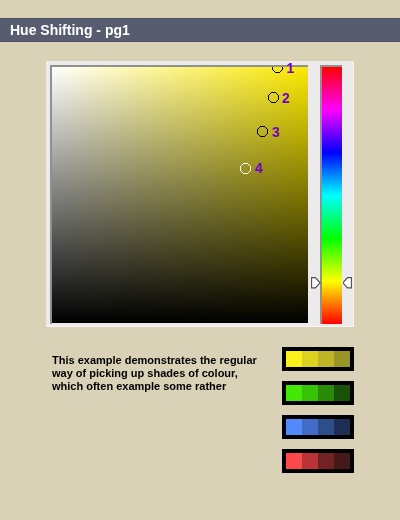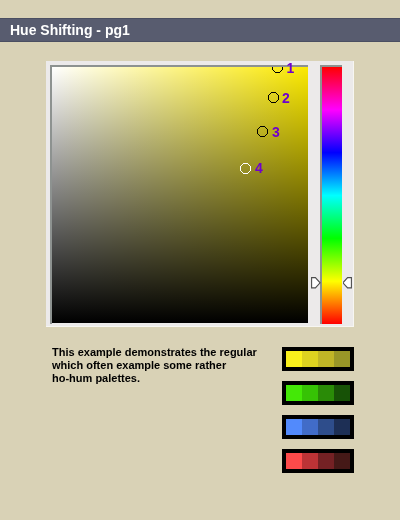--- a/index.html
+++ b/index.html
@@ -59,21 +59,21 @@
   .harrow-l{left:265px;}
   .harrow-r{left:297px;}
   .huebar{position:absolute;left:0;top:0;width:20px;height:257px;
     background:linear-gradient(to bottom,
       #ff0000 0%, #ff00ff 16.666%, #0000ff 33.333%, #00ffff 50%,
       #00ff00 66.666%, #ffff00 83.333%, #ff0000 100%);
   }
 
   
   .blurb{
-    position:absolute;left:52px;top:346px;width:230px;
+    position:absolute;left:52px;top:354px;width:230px;
     font-size:11px;font-weight:bold;color:#000000;line-height:13px;
   }
 
   
   .palette{position:absolute;left:282px;width:72px;height:24px;background:#000;}
   .palette .row{position:absolute;left:4px;top:4px;width:64px;height:16px;display:flex;}
   .palette .row i{display:block;width:16px;height:16px;}
 </style>
 </head>
 <body>
@@ -120,22 +120,22 @@
     <svg class="harrow harrow-l" id="harrow-l" width="10" height="12" viewBox="0 0 10 12" style="top: 216px;">
       <path d="M0.6 0.6 L4.4 0.6 L9.1 5.8 L4.4 10.9 L0.6 10.9 Z" fill="#ffffff" stroke="#4d4d4d" stroke-width="1.1" stroke-linejoin="miter"></path>
     </svg>
     <svg class="harrow harrow-r" id="harrow-r" width="10" height="12" viewBox="0 0 10 12" style="top: 216px;">
       <path d="M8.4 0.6 L4.6 0.6 L-0.1 5.8 L4.6 10.9 L8.4 10.9 Z" fill="#ffffff" stroke="#4d4d4d" stroke-width="1.1" stroke-linejoin="miter"></path>
     </svg>
   </div>
 
   <div class="blurb" id="blurb">
       <div>This example demonstrates the regular</div>
+      <div>way of picking up shades of colour,</div>
       <div>which often example some rather</div>
-      <div>ho-hum palettes.</div>
     </div>
 
   <div id="palettes">
       <div class="palette" style="top: 347px;">
         <div class="row">
           <i style="background: rgb(250, 240, 28);"></i>
           <i style="background: rgb(221, 210, 32);"></i>
           <i style="background: rgb(192, 181, 38);"></i>
           <i style="background: rgb(153, 150, 39);"></i>
         </div>

